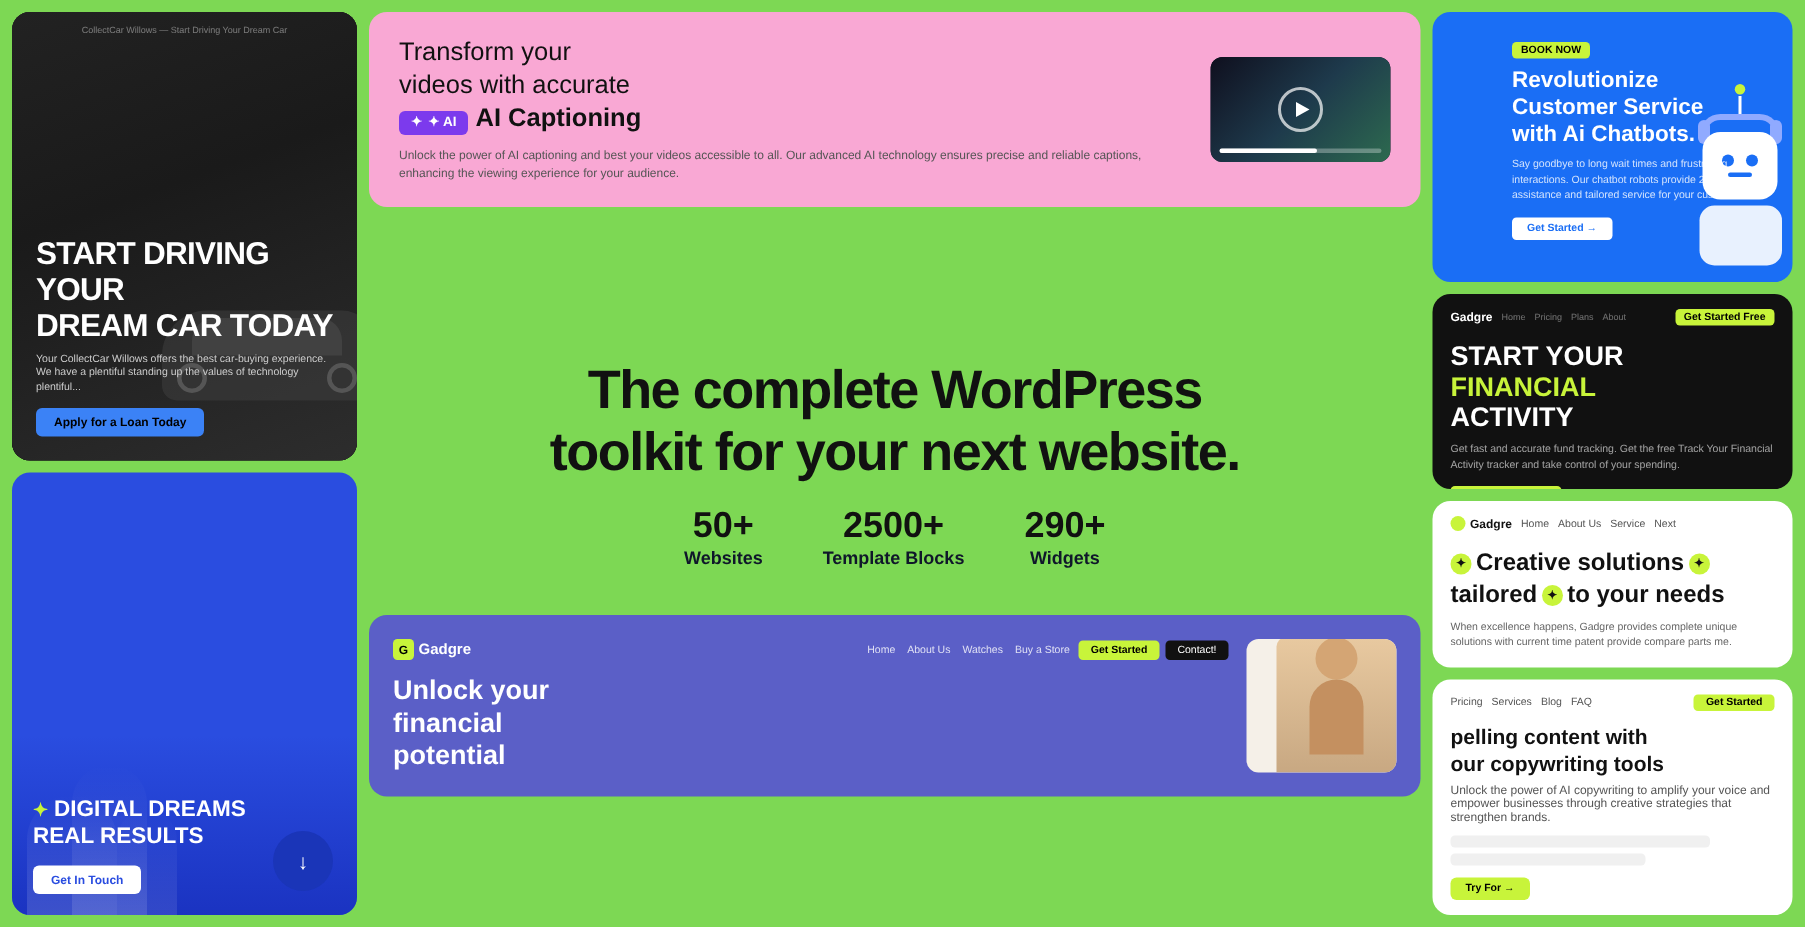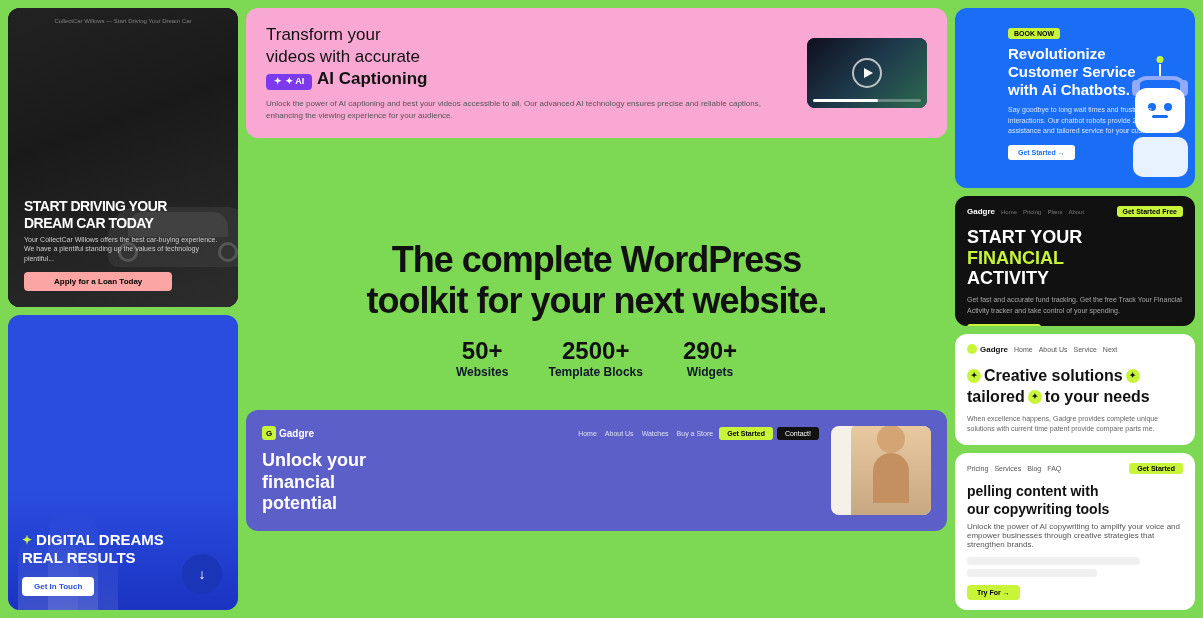--- a/index.html
+++ b/index.html
@@ -40,38 +40,38 @@
       position: absolute;
       top: 0; left: 0; right: 0; bottom: 0;
       background: linear-gradient(to bottom, rgba(40,40,40,0.6), rgba(10,10,10,0.9));
     }
     .card-car-content {
       position: relative;
       z-index: 2;
     }
     .card-car-title {
       color: white;
-      font-size: 14px;
+      font-size: 21px;
       font-weight: 900;
       text-transform: uppercase;
       line-height: 1.15;
       letter-spacing: -0.5px;
     }
     .card-car-sub {
       color: #ccc;
       font-size: 7px;
       margin-top: 4px;
       line-height: 1.4;
     }
     .card-car-btn {
-      background: #fca5a5;
+      background: #3b82f6;
       color: #000;
       border: none;
       border-radius: 4px;
-      padding: 5px 30px;
+      padding: 5px 12px;
       font-size: 8px;
       font-weight: 700;
       margin-top: 8px;
       cursor: pointer;
       display: inline-block;
     }
 
     
     .card-digital {
       background: #2a4de0;

